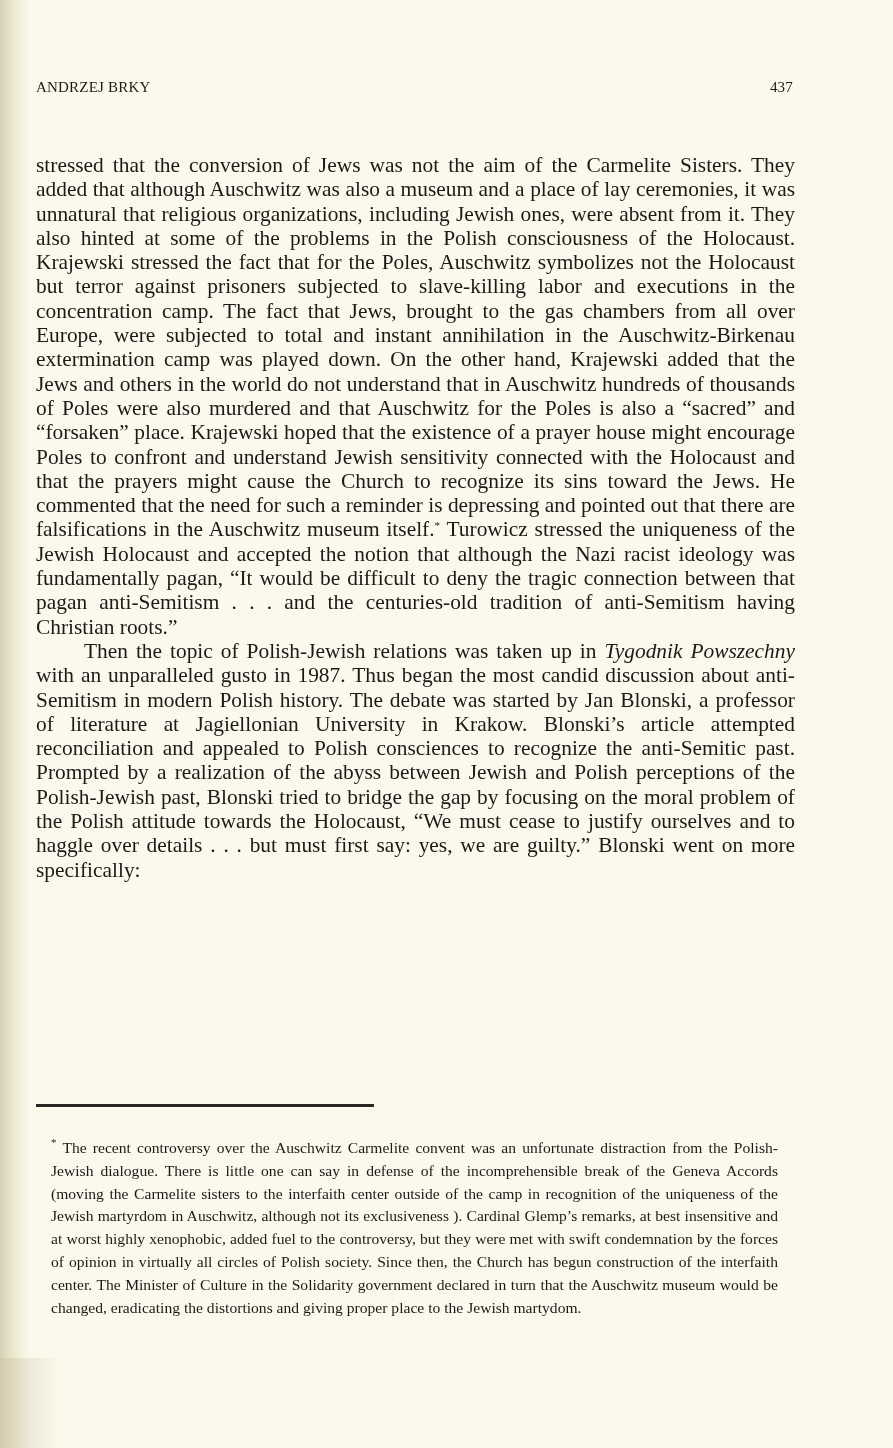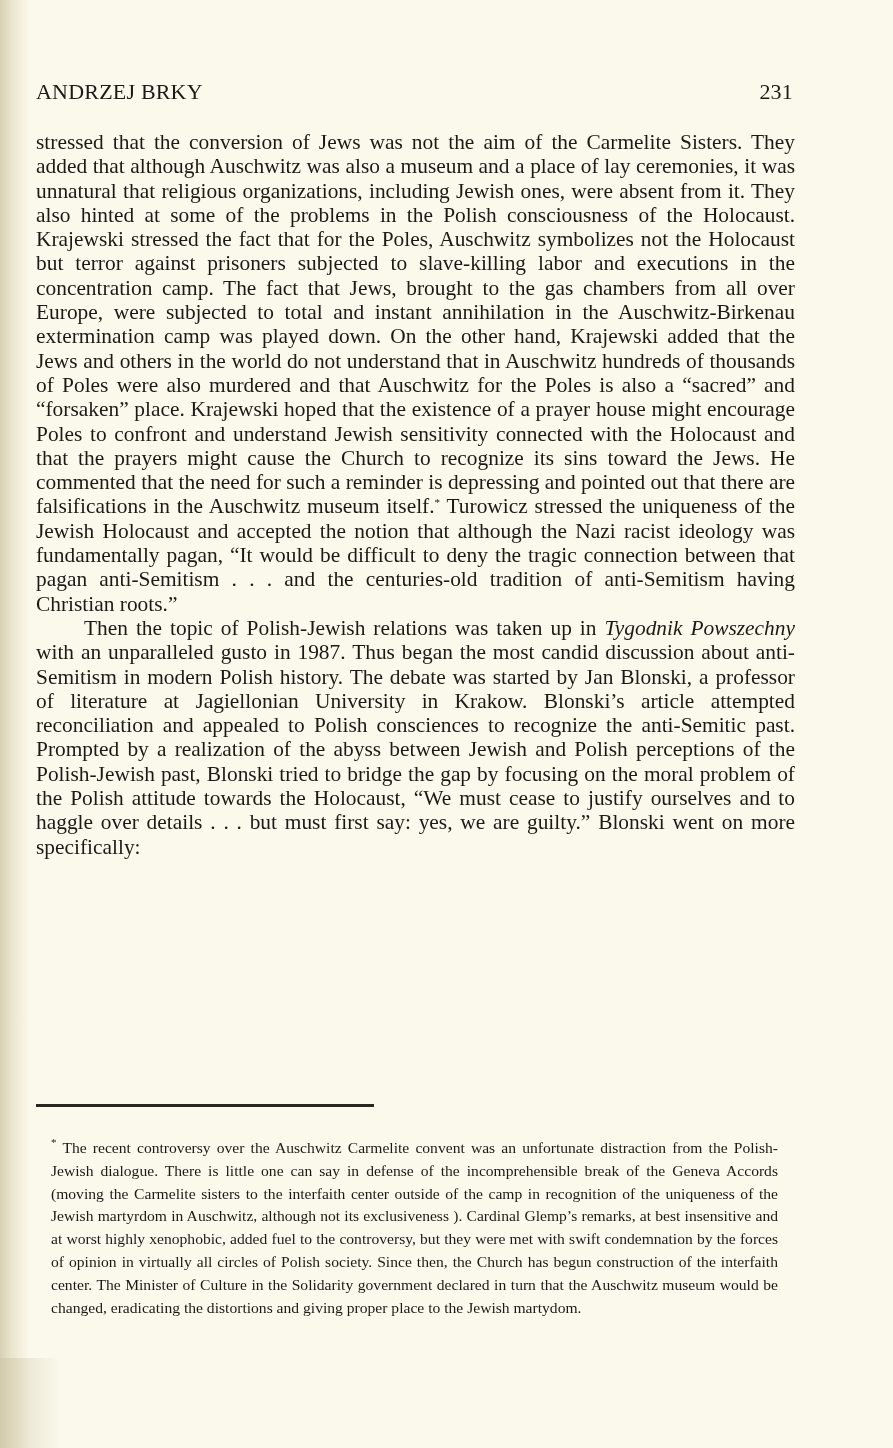--- a/index.html
+++ b/index.html
@@ -15,24 +15,24 @@
     background: linear-gradient(to right, #d8d0b4 0%, #ece6cf 40%, rgba(251,249,236,0) 100%);
   }
   .page-shadow-bottom {
     position: absolute; left: 0; bottom: 0; width: 60px; height: 90px;
     background: linear-gradient(to right, #cfc6a8 0%, rgba(251,249,236,0) 100%);
     opacity: 0.6;
   }
   .running-head {
     position: absolute; top: 79px; left: 36px; right: 100px;
     display: flex; justify-content: space-between;
-    font-size: 22px; letter-spacing: 0.2px;
+    font-size: 15px; letter-spacing: 0.2px;
   }
   .body-text {
-    position: absolute; top: 130px; left: 36px; width: 759px;
+    position: absolute; top: 153px; left: 36px; width: 759px;
     font-size: 21.4px; line-height: 24.3px;
     text-align: justify;
   }
   .body-text p { margin: 0; }
   .body-text p.indent { text-indent: 48px; }
   .fn-rule {
     position: absolute; top: 1104px; left: 36px; width: 338px;
     height: 3px; background: #2a2723;
   }
   .footnote {
@@ -45,21 +45,21 @@
   em { font-style: italic; }
 </style>
 </head>
 <body>
 
 <div class="page-shadow"></div>
 <div class="page-shadow-bottom"></div>
 
 <div class="running-head">
   <span>ANDRZEJ BRKY</span>
-  <span>231</span>
+  <span>437</span>
 </div>
 
 <div class="body-text">
   <p><span>stressed that the conversion of Jews was not the aim of the Carmelite Sisters. They added that although Auschwitz was also a museum and a place of lay ceremonies, it was unnatural that religious organizations, including Jewish ones, were absent from it. They also hinted at some of the problems in the Polish consciousness of the Holocaust. Krajewski stressed the fact that for the Poles, Auschwitz symbolizes not the Holocaust but terror against prisoners subjected to slave-killing labor and executions in the concentration camp. The fact that Jews, brought to the gas chambers from all over Europe, were subjected to total and instant annihilation in the Auschwitz-Birkenau extermination camp was played down. On the other hand, Krajewski added that the Jews and others in the world do not understand that in Auschwitz hundreds of thousands of Poles were also murdered and that Auschwitz for the Poles is also a “sacred” and “forsaken” place. Krajewski hoped that the existence of a prayer house might encourage Poles to confront and understand Jewish sensitivity connected with the Holocaust and that the prayers might cause the Church to recognize its sins toward the Jews. He commented that the need for such a reminder is depressing and pointed out that there are falsifications in the Auschwitz museum itself.</span><sup class="mark">*</sup><span> Turowicz stressed the uniqueness of the Jewish Holocaust and accepted the notion that although the Nazi racist ideology was fundamentally pagan, “It would be difficult to deny the tragic connection between that pagan anti-Semitism . . . and the centuries-old tradition of anti-Semitism having Christian roots.”</span></p>
   <p class="indent"><span>Then the topic of Polish-Jewish relations was taken up in </span><em>Tygodnik Powszechny</em><span> with an unparalleled gusto in 1987. Thus began the most candid discussion about anti-Semitism in modern Polish history. The debate was started by Jan Blonski, a professor of literature at Jagiellonian University in Krakow. Blonski’s article attempted reconciliation and appealed to Polish consciences to recognize the anti-Semitic past. Prompted by a realization of the abyss between Jewish and Polish perceptions of the Polish-Jewish past, Blonski tried to bridge the gap by focusing on the moral problem of the Polish attitude towards the Holocaust, “We must cease to justify ourselves and to haggle over details . . . but must first say: yes, we are guilty.” Blonski went on more specifically:</span></p>
 </div>
 
 <div class="fn-rule"></div>
 
 <div class="footnote">

